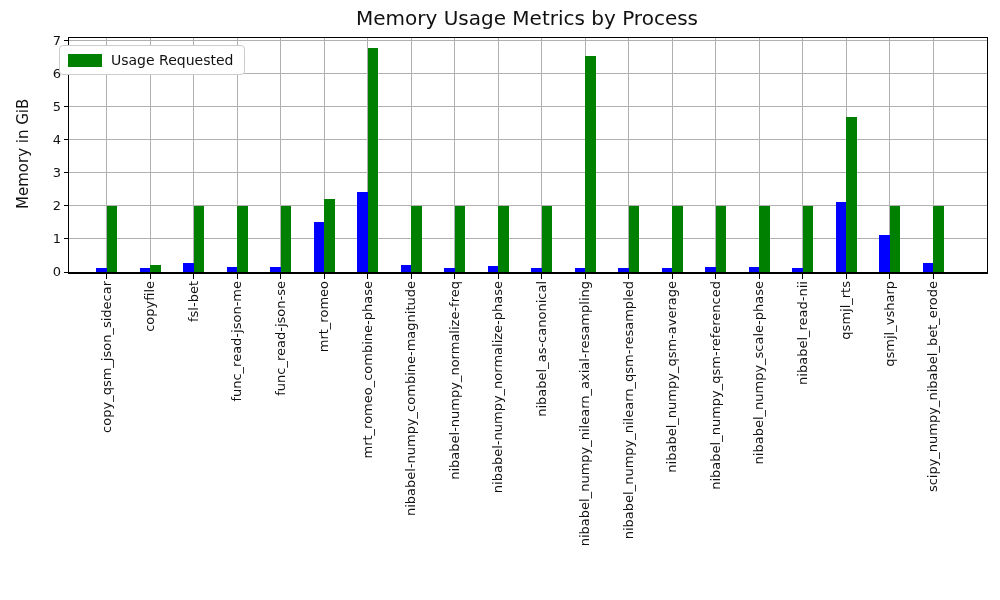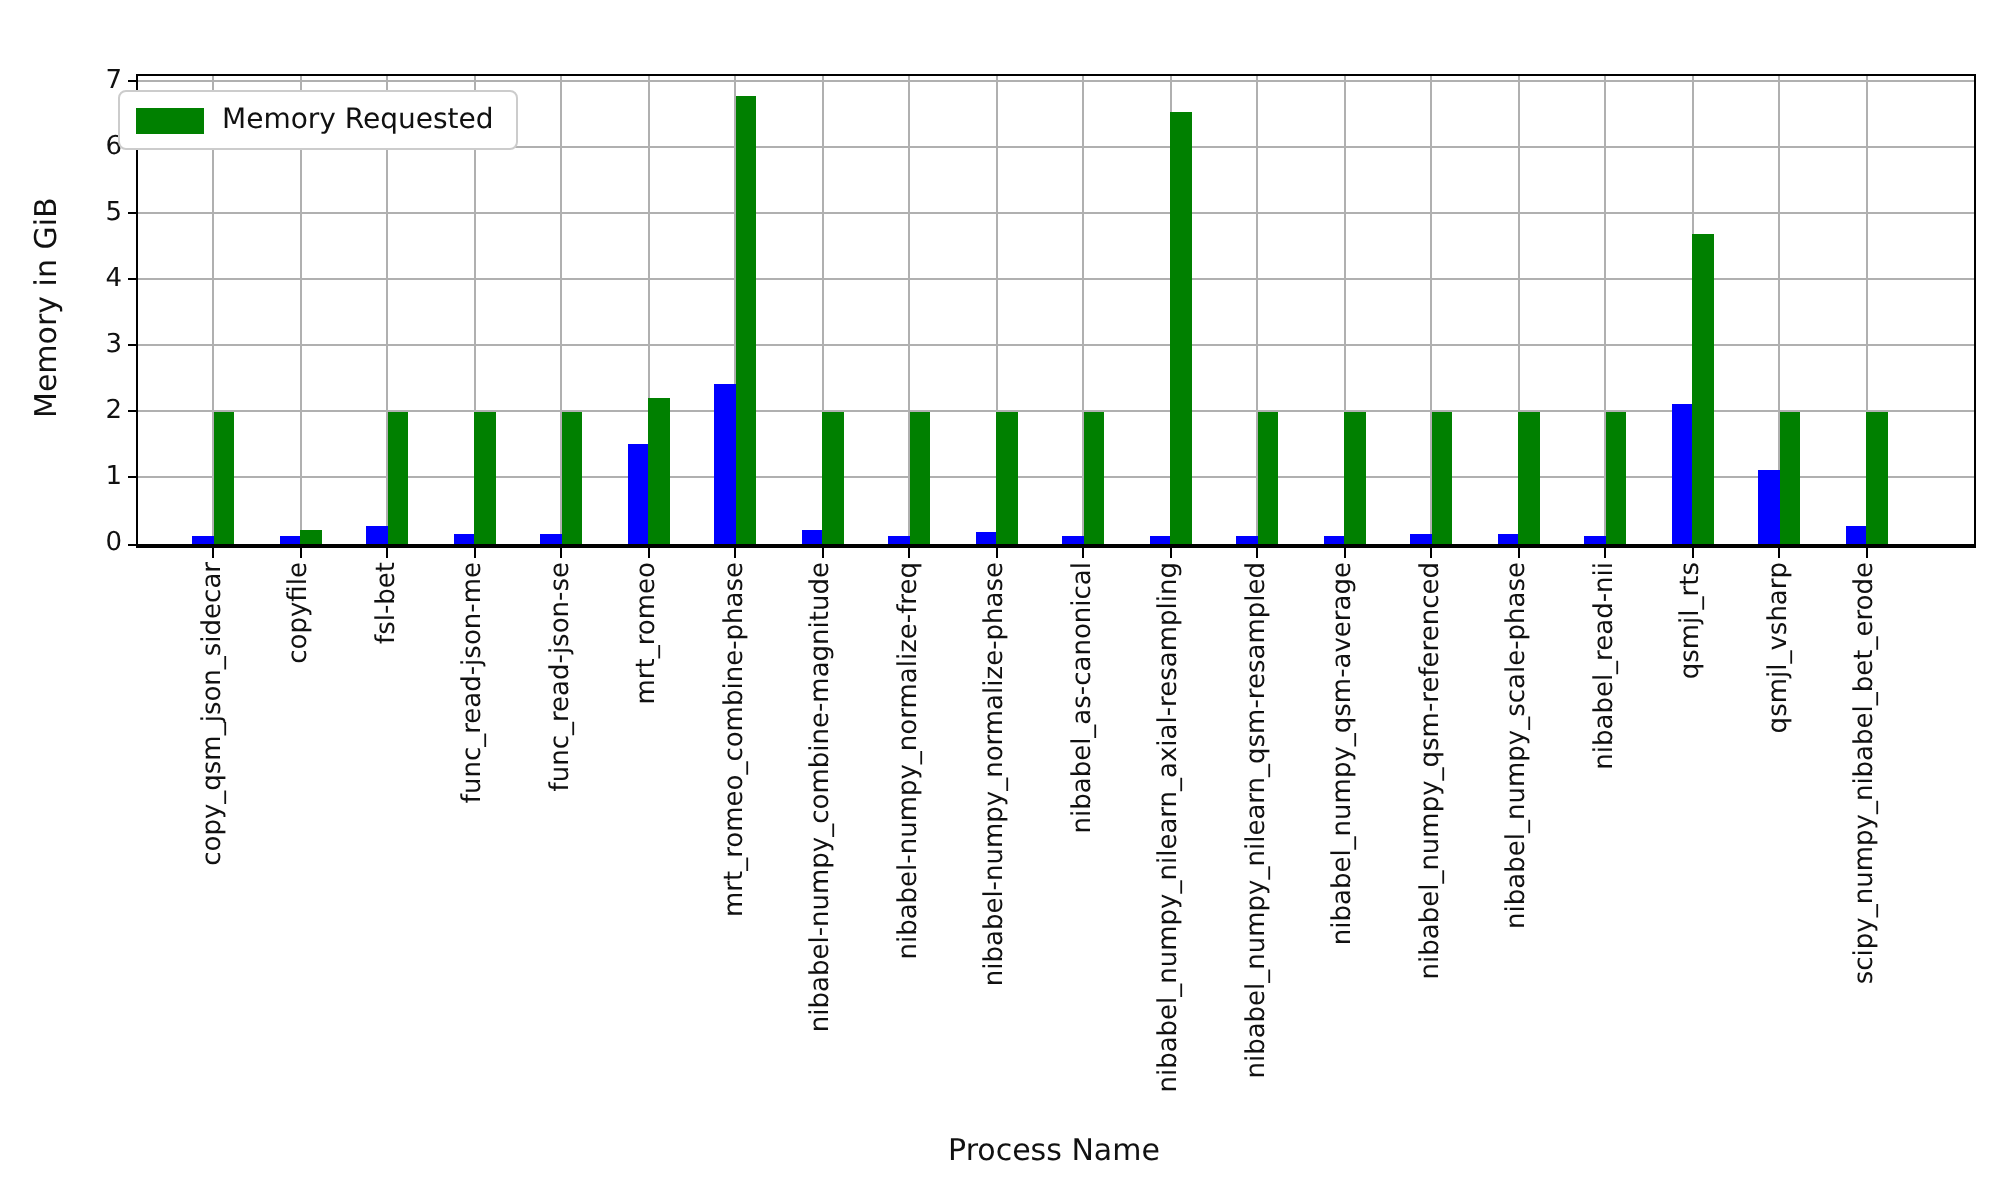--- a/index.html
+++ b/index.html
@@ -44,20 +44,21 @@
     display:flex;flex-direction:column;gap:3px;z-index:5;
   }
   .legend-item{display:flex;align-items:center;gap:9px;height:18px;}
   .legend-swatch{width:34px;height:13px;flex:0 0 auto;}
   .legend-label{font-size:14px;white-space:nowrap;color:#111;}
 </style>
 </head>
 <body>
 
 <div class="figure">
+  <div class="title">Memory Usage Metrics by Process</div>
   <div class="ylabel">Memory in GiB</div>
   <div class="plot">
     <div id="grid-layer">
         <div class="gridline-h" style="top: 200.496px;"></div>
         <div class="gridline-h" style="top: 167.492px;"></div>
         <div class="gridline-h" style="top: 134.487px;"></div>
         <div class="gridline-h" style="top: 101.483px;"></div>
         <div class="gridline-h" style="top: 68.4788px;"></div>
         <div class="gridline-h" style="top: 35.4746px;"></div>
         <div class="gridline-h" style="top: 2.47038px;"></div>
@@ -178,18 +179,17 @@
         <div class="x-tick-mark" style="left: 776.53px; top: 236px;"></div>
         <div class="x-tick-label" style="left: 769.03px; top: 243px;">qsmjl_rts</div>
         <div class="x-tick-mark" style="left: 820.02px; top: 236px;"></div>
         <div class="x-tick-label" style="left: 812.52px; top: 243px;">qsmjl_vsharp</div>
         <div class="x-tick-mark" style="left: 863.51px; top: 236px;"></div>
         <div class="x-tick-label" style="left: 856.01px; top: 243px;">scipy_numpy_nibabel_bet_erode</div>
       </div>
     <div class="legend" id="legend">
         <div class="legend-item">
           <div class="legend-swatch" style="background: rgb(0, 128, 0);"></div>
-          <span class="legend-label">Memory Requested</span>
+          <span class="legend-label">Usage Requested</span>
         </div>
       </div>
   </div>
-  <div class="xlabel">Process Name</div>
 </div>
 
 </body></html>

